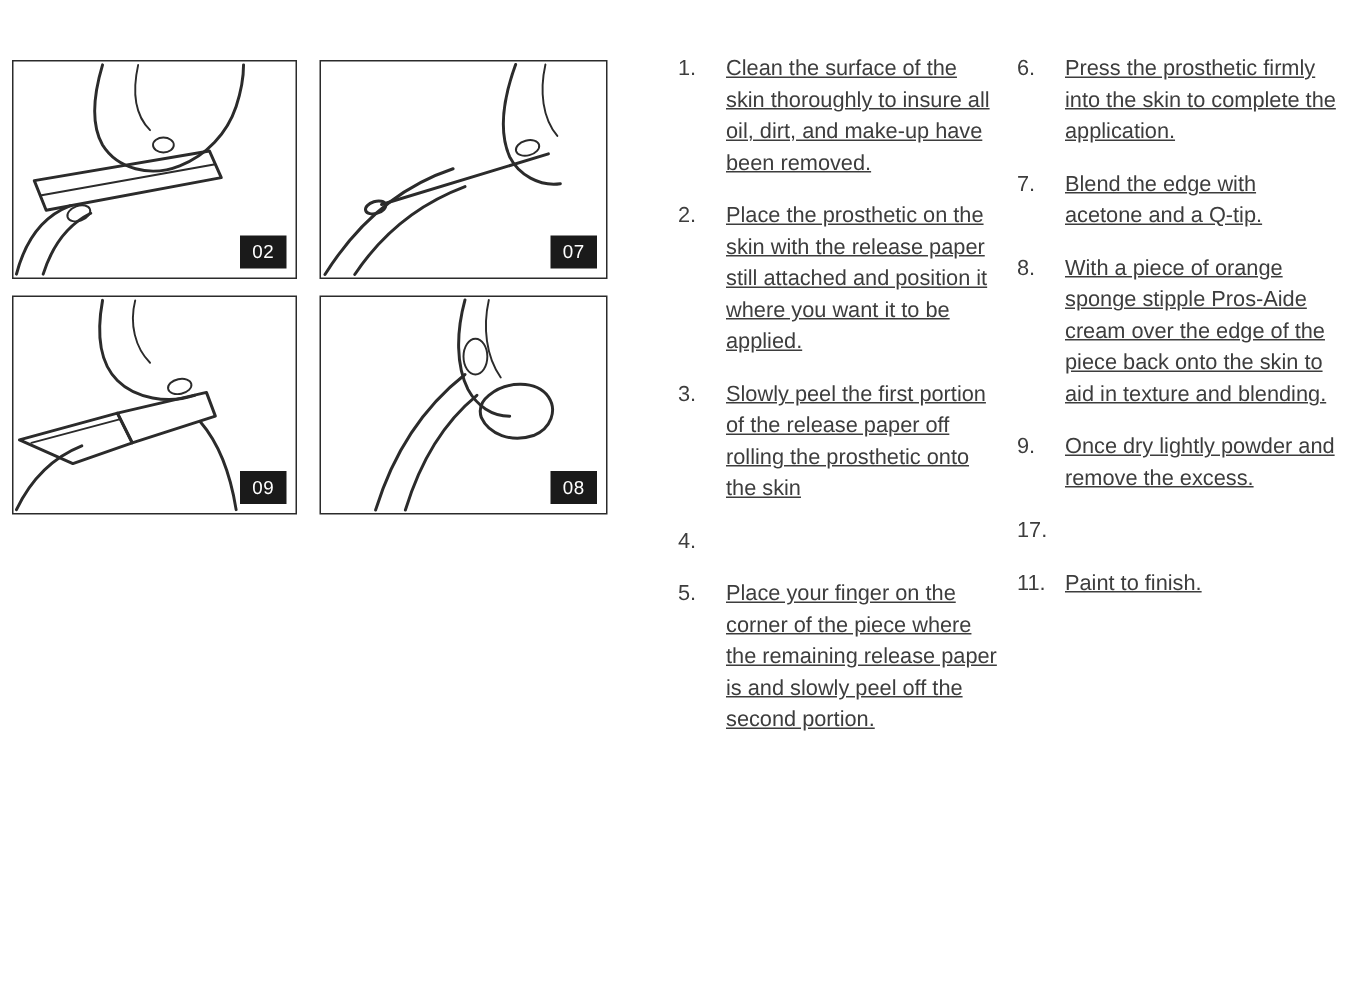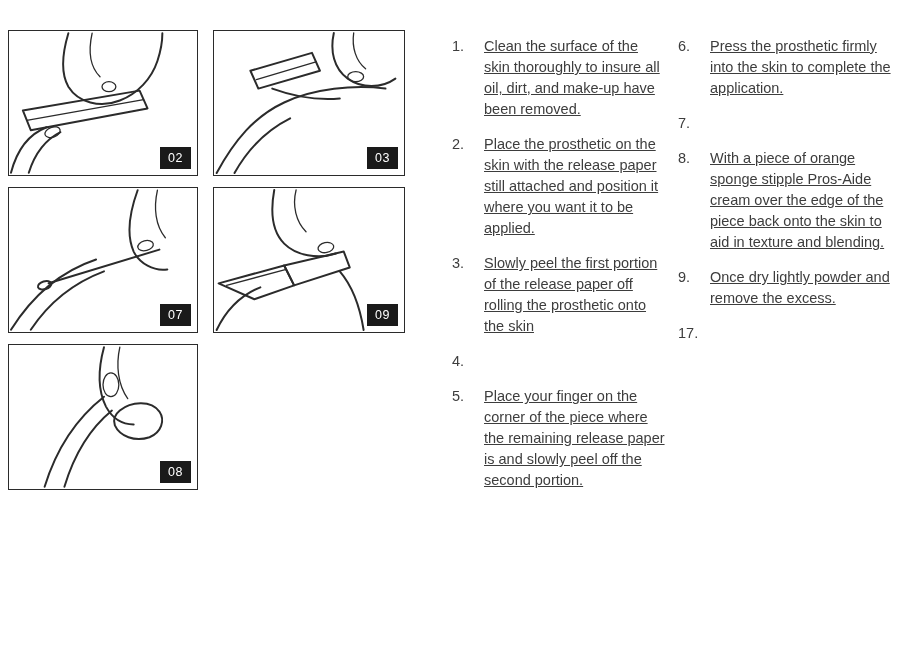--- a/index.html
+++ b/index.html
@@ -6,21 +6,21 @@
   body {
     width:900px; height:671px;
     font-family:"Liberation Sans", sans-serif;
     color:#404040;
     overflow:hidden;
   }
   .sheet { position:relative; width:900px; height:671px; background:#fff; }
 
   
   .panels {
-    position:absolute; left:8px; top:30px;
+    position:absolute; left:8px; top:40px;
     display:grid;
     grid-template-columns:190px 192px;
     column-gap:15px; row-gap:11px;
   }
   figure.panel {
     position:relative; margin:0;
     width:100%; height:146px;
     border:1.5px solid #2b2b2b;
     box-sizing:border-box;
     background:#fff;
@@ -68,33 +68,20 @@
         <path class="stroke" d="M14,80 L132,60 L140,78 L22,100 Z"></path>
         <path class="thin" d="M18,90 L136,69"></path>
         <path class="stroke" d="M2,143 C8,120 20,104 38,97"></path>
         <path class="stroke" d="M20,143 C26,124 36,110 52,102"></path>
         <ellipse class="thin" cx="44" cy="102" rx="8" ry="5" transform="rotate(-20 44 102)"></ellipse>
       </svg>
       <figcaption class="badge">02</figcaption>
     </figure>
 
 
-    <figure class="panel">
-      <svg viewBox="0 0 190 145">
-        <path class="stroke" d="M120,2 C116,20 120,38 134,48 C148,58 168,58 182,48"></path>
-        <path class="thin" d="M140,2 C138,16 142,30 152,38"></path>
-        <ellipse class="thin" cx="142" cy="46" rx="8" ry="5"></ellipse>
-        <path class="stroke" d="M36,40 L98,22 L106,40 L44,58 Z"></path>
-        <path class="thin" d="M42,49 L102,31"></path>
-        <path class="stroke" d="M58,58 C80,66 104,70 126,68"></path>
-        <path class="stroke" d="M2,143 C20,110 40,86 70,72 C100,58 140,54 172,58"></path>
-        <path class="stroke" d="M20,143 C34,118 52,100 76,88"></path>
-      </svg>
-      <figcaption class="badge">03</figcaption>
-    </figure>
 
     <figure class="panel">
       <svg viewBox="0 0 190 145">
         <path class="stroke" d="M130,2 C122,24 118,46 126,64 C132,76 146,84 160,82"></path>
         <path class="thin" d="M150,2 C146,20 148,38 158,50"></path>
         <path class="stroke" d="M40,96 L152,62"></path>
         <ellipse class="stroke" cx="36" cy="98" rx="7" ry="4" transform="rotate(-17 36 98)"></ellipse>
         <path class="stroke" d="M2,143 C24,108 52,84 88,72"></path>
         <path class="stroke" d="M22,143 C40,116 64,96 96,84"></path>
         <ellipse class="thin" cx="138" cy="58" rx="8" ry="5" transform="rotate(-15 138 58)"></ellipse>
@@ -160,29 +147,34 @@
       </div>
     </div>
 
     <div class="col">
       <div class="item">
         <span class="num">6.</span>
         <span class="text">Press the prosthetic firmly into the skin to complete the application.</span>
       </div>
       <div class="item">
         <span class="num">7.</span>
+        <span class="text">Blend the edge with acetone and a Q-tip.</span>
       </div>
       <div class="item">
         <span class="num">8.</span>
         <span class="text">With a piece of orange sponge stipple Pros-Aide cream over the edge of the piece back onto the skin to aid in texture and blending.</span>
       </div>
       <div class="item">
         <span class="num">9.</span>
         <span class="text">Once dry lightly powder and remove the excess.</span>
       </div>
       <div class="item">
         <span class="num">17.</span>
       </div>
+      <div class="item">
+        <span class="num">11.</span>
+        <span class="text">Paint to finish.</span>
+      </div>
     </div>
 
   </div>
 
 </div>
 
 </body></html>

